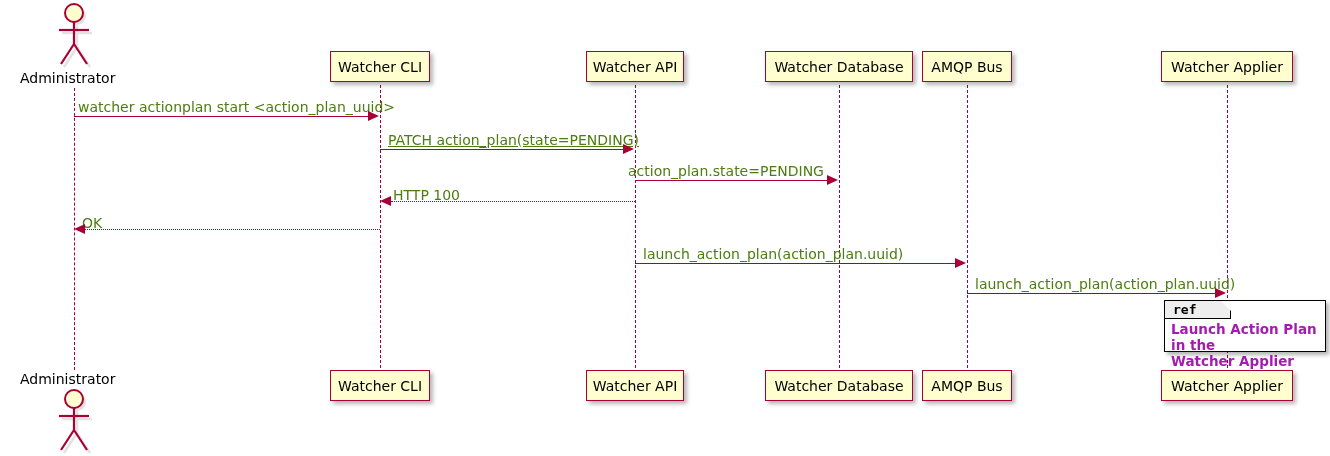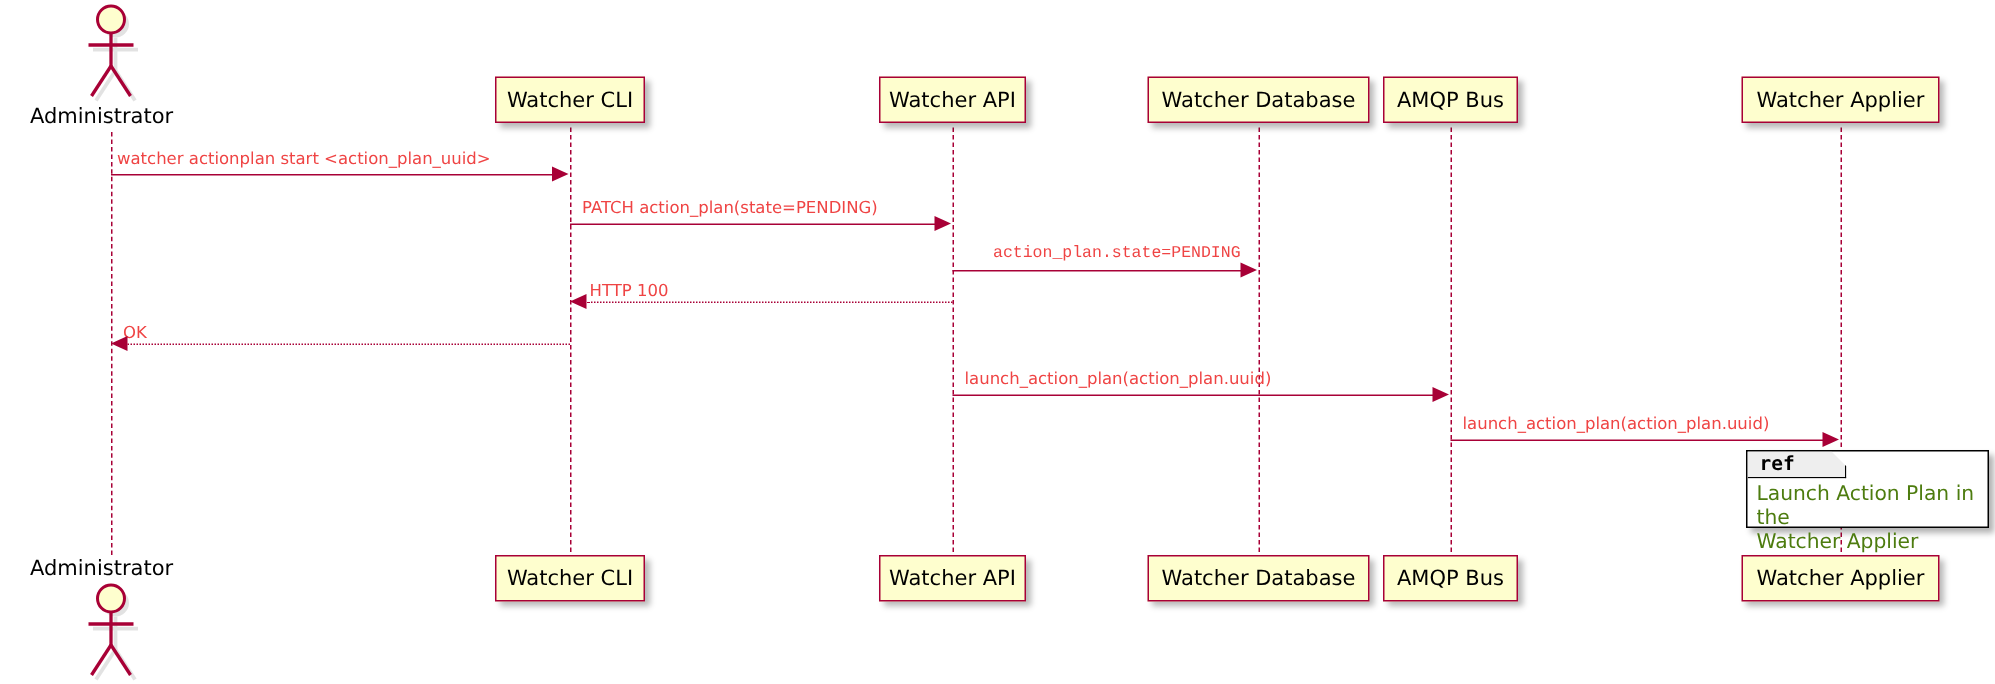--- a/index.html
+++ b/index.html
@@ -58,22 +58,22 @@
   .msg-line {
     position: absolute;
     height: 0;
     border-top: 1.5px solid #A80036;
   }
   .msg-line.dotted {
     border-top: 1.5px dotted #A80036;
   }
   .msg-label {
     position: absolute;
-    font-size: 11px;
-    color: #ef4444;
+    font-size: 14px;
+    color: #4d7c0f;
     white-space: nowrap;
     line-height: 1;
   }
   .arrowhead {
     position: absolute;
     width: 0; height: 0;
   }
   .arrowhead.right {
     border-top: 5px solid transparent;
     border-bottom: 5px solid transparent;
@@ -109,23 +109,24 @@
     align-items: center;
     padding-left: 8px;
     
     clip-path: polygon(0 0, calc(100% - 10px) 0, 100% 10px, 100% 100%, 0 100%);
   }
   .ref-text {
     position: absolute;
     left: 6px;
     top: 20px;
     font-size: 13.5px;
-    color: #4d7c0f;
+    color: #a21caf;
     line-height: 16px;
     white-space: pre-line;
+    font-weight: bold;
   }
 </style>
 </head>
 <body>
 
 <div id="diagram">
 
   <div class="lifeline" style="left:62px; top:88px; height:282px;"></div>
   <div class="lifeline" style="left:368px; top:85px; height:288px;"></div>
   <div class="lifeline" style="left:623px; top:85px; height:288px;"></div>
@@ -194,25 +195,25 @@
     <span>AMQP Bus</span>
   </div>
   <div class="participant" style="left:1149px; top:370px; width:132px; height:31px;">
     <span>Watcher Applier</span>
   </div>
 
   <div class="msg-label" style="left:66px; top:100px;">watcher actionplan start &lt;action_plan_uuid&gt;</div>
   <div class="msg-line" style="left:62px; top:116px; width:295px;"></div>
   <div class="arrowhead right" style="left:356px; top:111px;"></div>
 
-  <div class="msg-label" style="left:376px; top:133px;">PATCH action_plan(state=PENDING)</div>
+  <div class="msg-label" style="left:376px; top:133px;text-decoration:underline;">PATCH action_plan(state=PENDING)</div>
   <div class="msg-line" style="left:368px; top:149px; width:244px;"></div>
   <div class="arrowhead right" style="left:611px; top:144px;"></div>
 
-  <div class="msg-label" style="left:650px; top:164px;font-family:Liberation Mono, monospace;">action_plan.state=PENDING</div>
+  <div class="msg-label" style="left:616px; top:164px;">action_plan.state=PENDING</div>
   <div class="msg-line" style="left:623px; top:180px; width:193px;"></div>
   <div class="arrowhead right" style="left:815px; top:175px;"></div>
 
   <div class="msg-label" style="left:381px; top:188px;">HTTP 100</div>
   <div class="msg-line dotted" style="left:379px; top:201px; width:244px;"></div>
   <div class="arrowhead left" style="left:368px; top:196px;"></div>
 
   <div class="msg-label" style="left:70px; top:216px;">OK</div>
   <div class="msg-line dotted" style="left:73px; top:229px; width:295px;"></div>
   <div class="arrowhead left" style="left:62px; top:224px;"></div>

